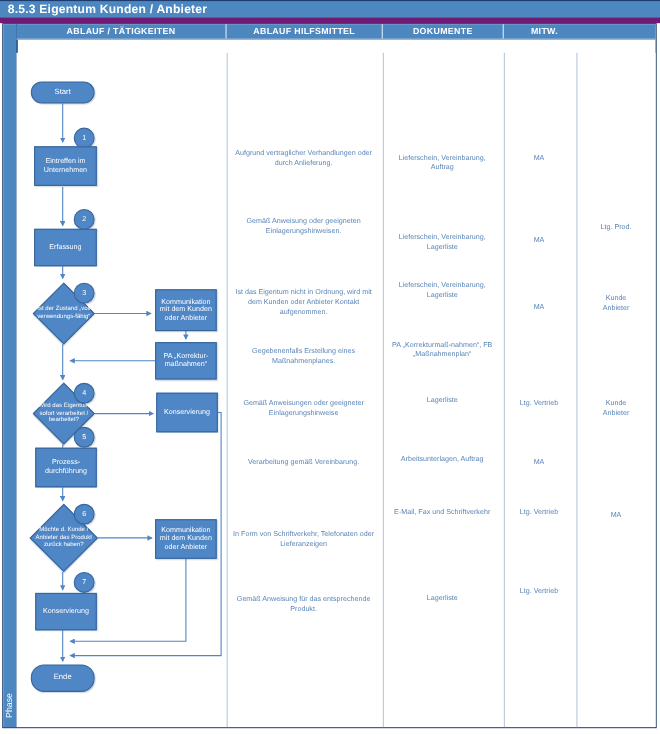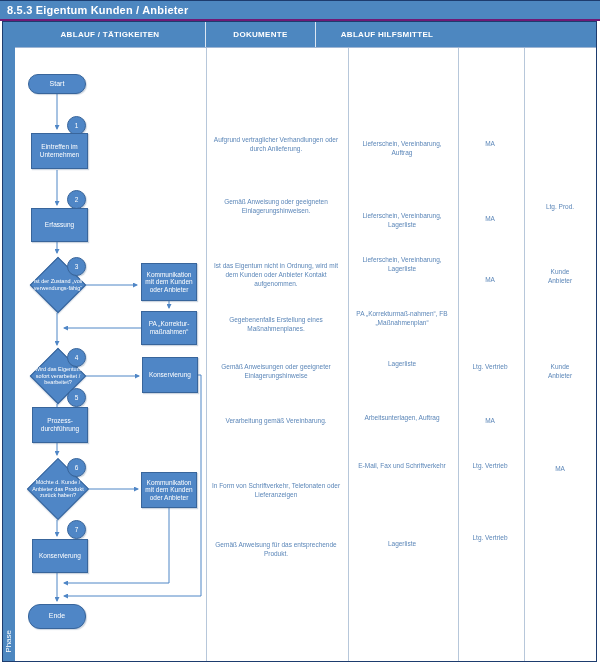--- a/index.html
+++ b/index.html
@@ -1,22 +1,22 @@
 <!DOCTYPE html>
 <html><head>
 <meta charset="utf-8">
 <style>
   html,body{margin:0;padding:0;background:#fff;}
   .page{position:relative;width:600px;height:667px;background:#fff;font-family:"Liberation Sans",sans-serif;overflow:hidden;}
-  .titlebar{position:absolute;left:0;top:0;width:600px;height:21px;background:#4d87c0;border-top:1px solid #1d3c6e;border-bottom:2px solid #701a75;box-sizing:border-box;display:flex;align-items:center;}
+  .titlebar{position:absolute;left:0;top:0;width:600px;height:21px;background:#4d87c0;border-top:1px solid #1d3c6e;border-bottom:5px solid #701a75;box-sizing:border-box;display:flex;align-items:center;}
   .titlebar .t{color:#fff;font-weight:bold;font-size:11px;padding-left:7px;letter-spacing:.2px;}
   .frame{position:absolute;left:2px;top:21px;width:595px;height:641px;border:1.5px solid #1d3c6e;box-sizing:border-box;background:#fff;}
   .phase{position:absolute;left:0;top:0;bottom:0;width:12px;background:#4d87c0;border-right:1px solid #1d3c6e;}
   .phase .pl{position:absolute;bottom:8px;left:1px;color:#fff;font-size:8px;writing-mode:vertical-rl;transform:rotate(180deg);}
-  .hdr{position:absolute;left:12px;top:0;right:0;height:26px;background:#4d87c0;display:flex;border-bottom:1px solid #9fb6d4;box-sizing:border-box;}
+  .hdr{position:absolute;left:12px;top:0;right:0;height:14px;background:#4d87c0;display:flex;border-bottom:1px solid #9fb6d4;box-sizing:border-box;}
   .hcell{color:#fff;font-weight:bold;font-size:8px;display:flex;align-items:center;justify-content:center;text-align:center;border-right:1px solid #dce6f2;box-sizing:border-box;letter-spacing:.3px;}
   .hcell:last-child{border-right:none;}
   .content{position:absolute;left:12px;top:26px;right:0;bottom:0;background:#fff;}
   .vline{position:absolute;top:0;bottom:0;width:1px;background:#b7c7da;}
   
   .layer{position:absolute;left:0;top:0;width:600px;height:667px;pointer-events:none;}
   .fbox,.fpill{position:absolute;background:#4f86c6;border:1px solid #38659b;box-sizing:border-box;color:#fff;font-size:6.5px;line-height:1.18;display:flex;align-items:center;justify-content:center;text-align:center;padding:2px;box-shadow:1px 1px 1px rgba(60,90,130,.25);}
   .fpill{border-radius:12px;font-size:7px;}
   .fcirc{position:absolute;width:19px;height:19px;border-radius:50%;background:#4f86c6;border:1px solid #38659b;box-sizing:border-box;color:#fff;font-size:6.5px;display:flex;align-items:center;justify-content:center;box-shadow:1px 1px 1px rgba(60,90,130,.25);}
   .dia{position:absolute;}
@@ -33,22 +33,23 @@
   <div class="titlebar">
     <span class="t">8.5.3 Eigentum Kunden / Anbieter</span>
   </div>
 
   <div class="frame">
     <div class="phase">
       <span class="pl">Phase</span>
     </div>
     <div class="hdr">
       <div class="hcell" style="width:191px">ABLAUF / TÄTIGKEITEN</div>
+      <div class="hcell" style="width:142px">ABLAUF HILFSMITTEL</div>
       <div class="hcell" style="width:110px">DOKUMENTE</div>
-      <div class="hcell" style="width:142px">ABLAUF HILFSMITTEL</div>
+      <div class="hcell" style="width:74px">MITW.</div>
     </div>
     <div class="content">
       <div class="vline" style="left:191px"></div>
       <div class="vline" style="left:333px"></div>
       <div class="vline" style="left:443px"></div>
       <div class="vline" style="left:509px"></div>
     </div>
   </div>
 
   <div class="layer">

